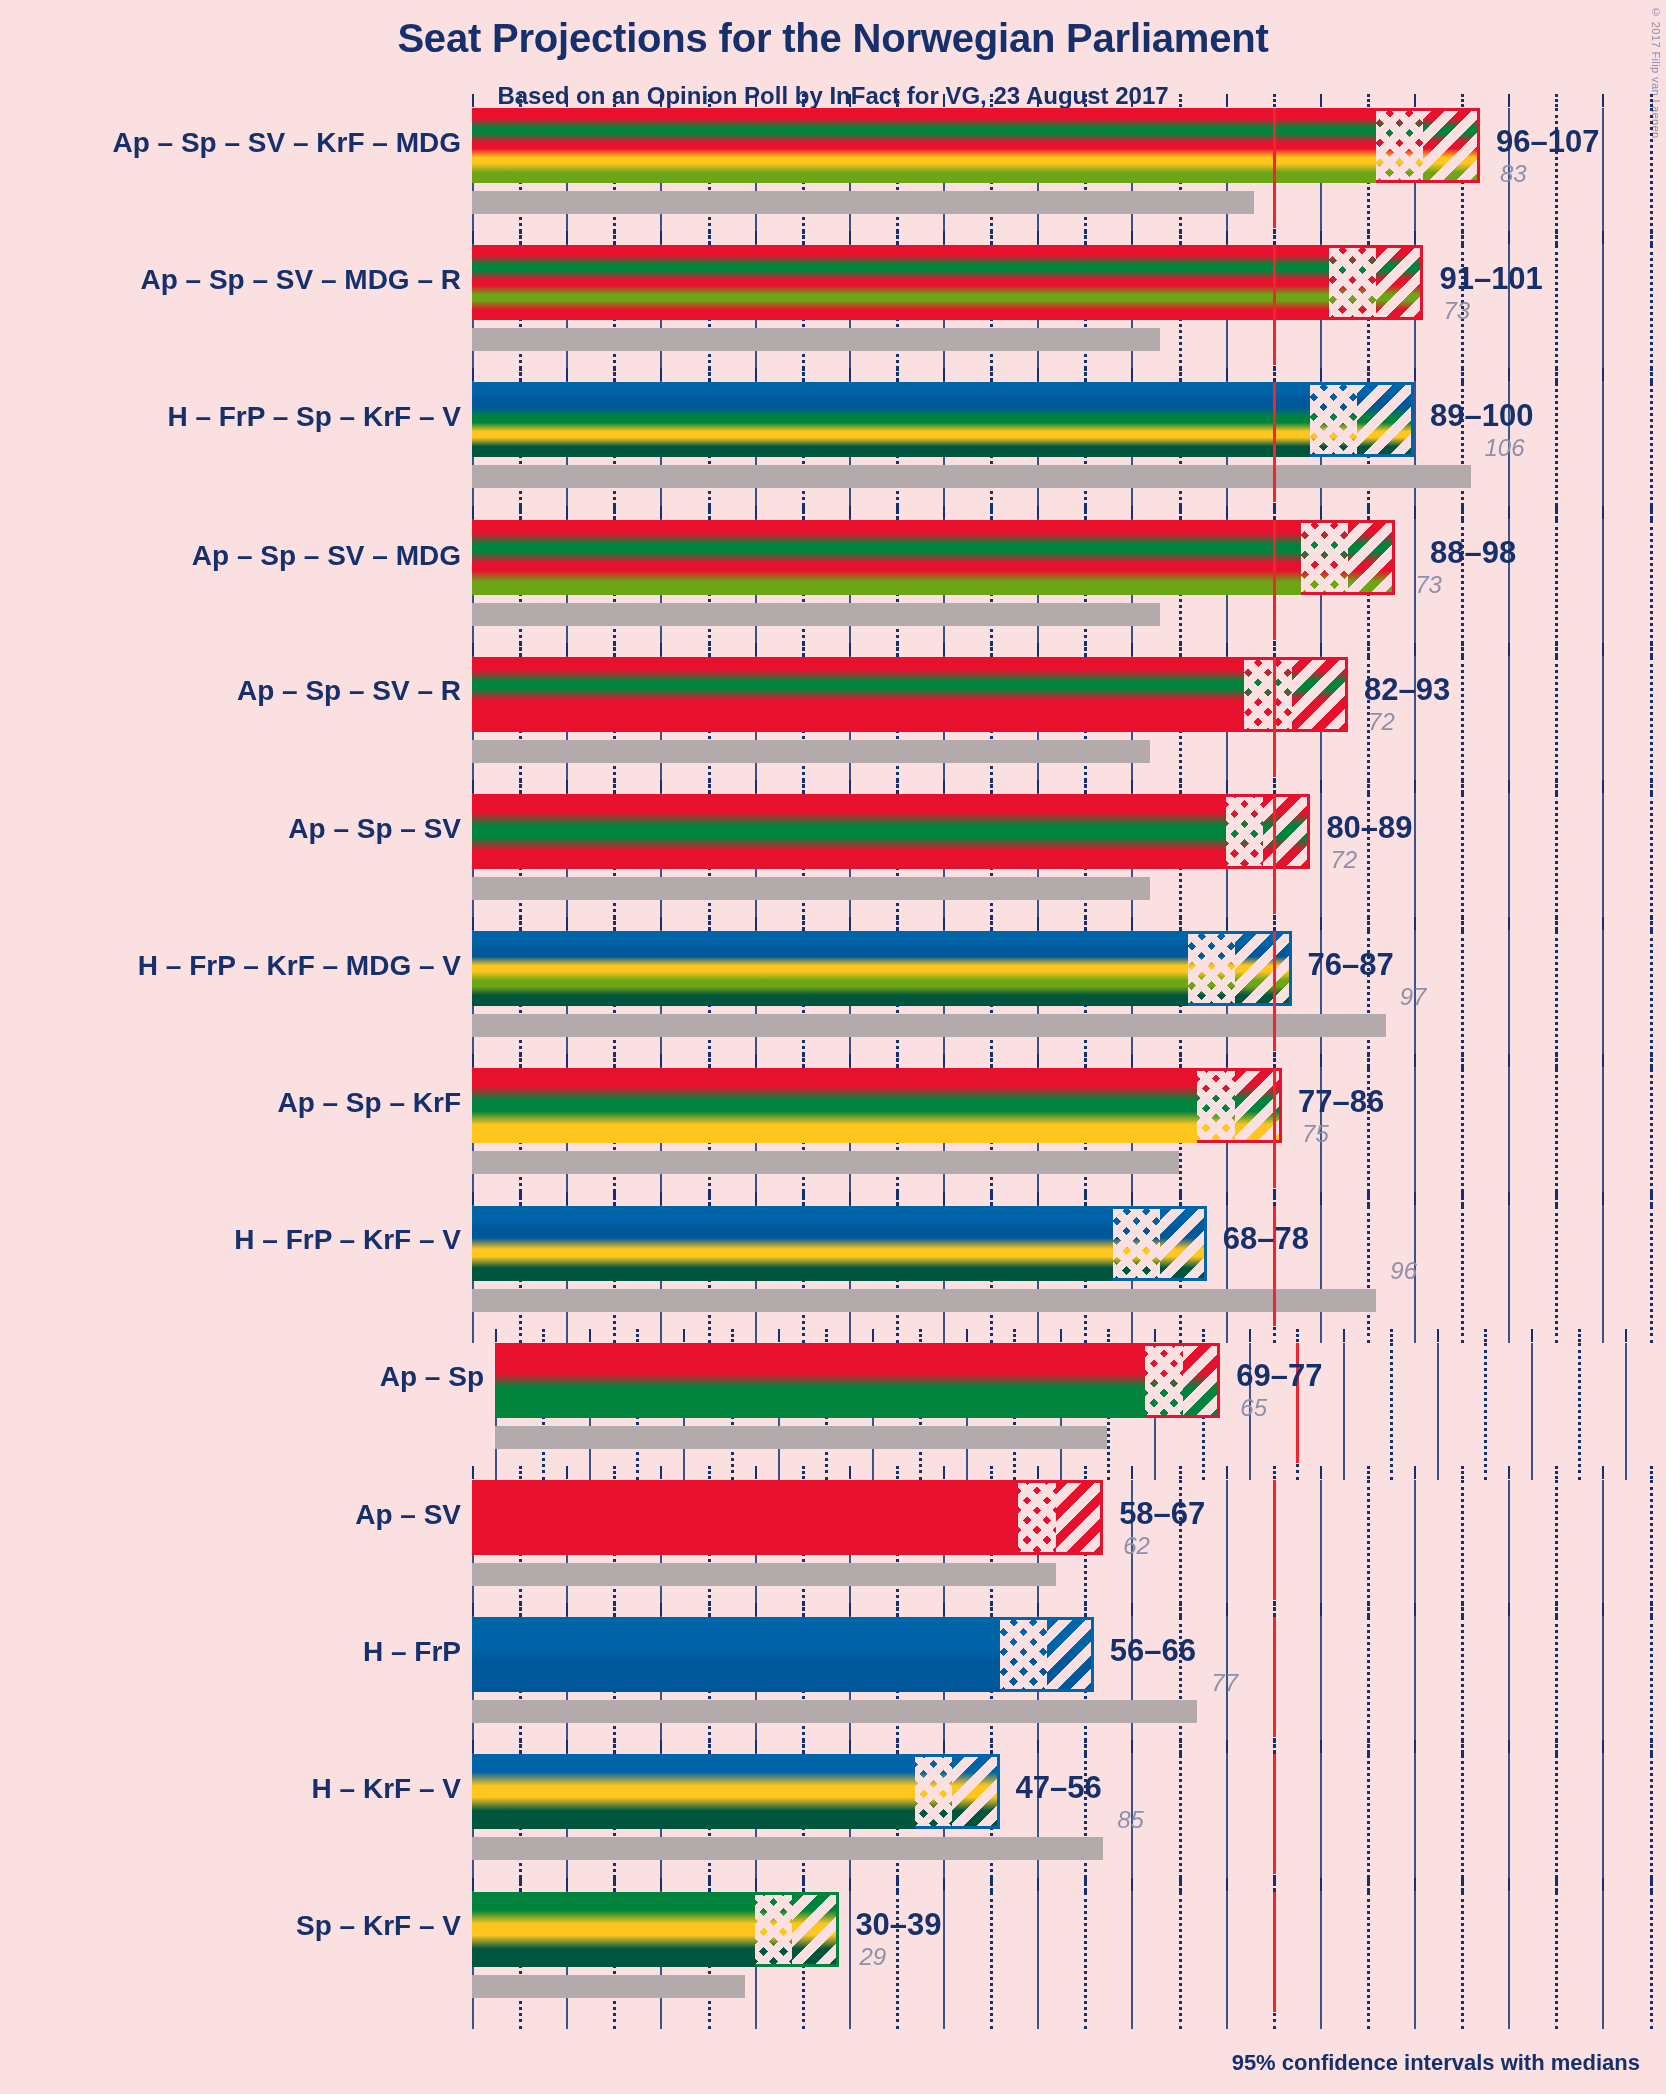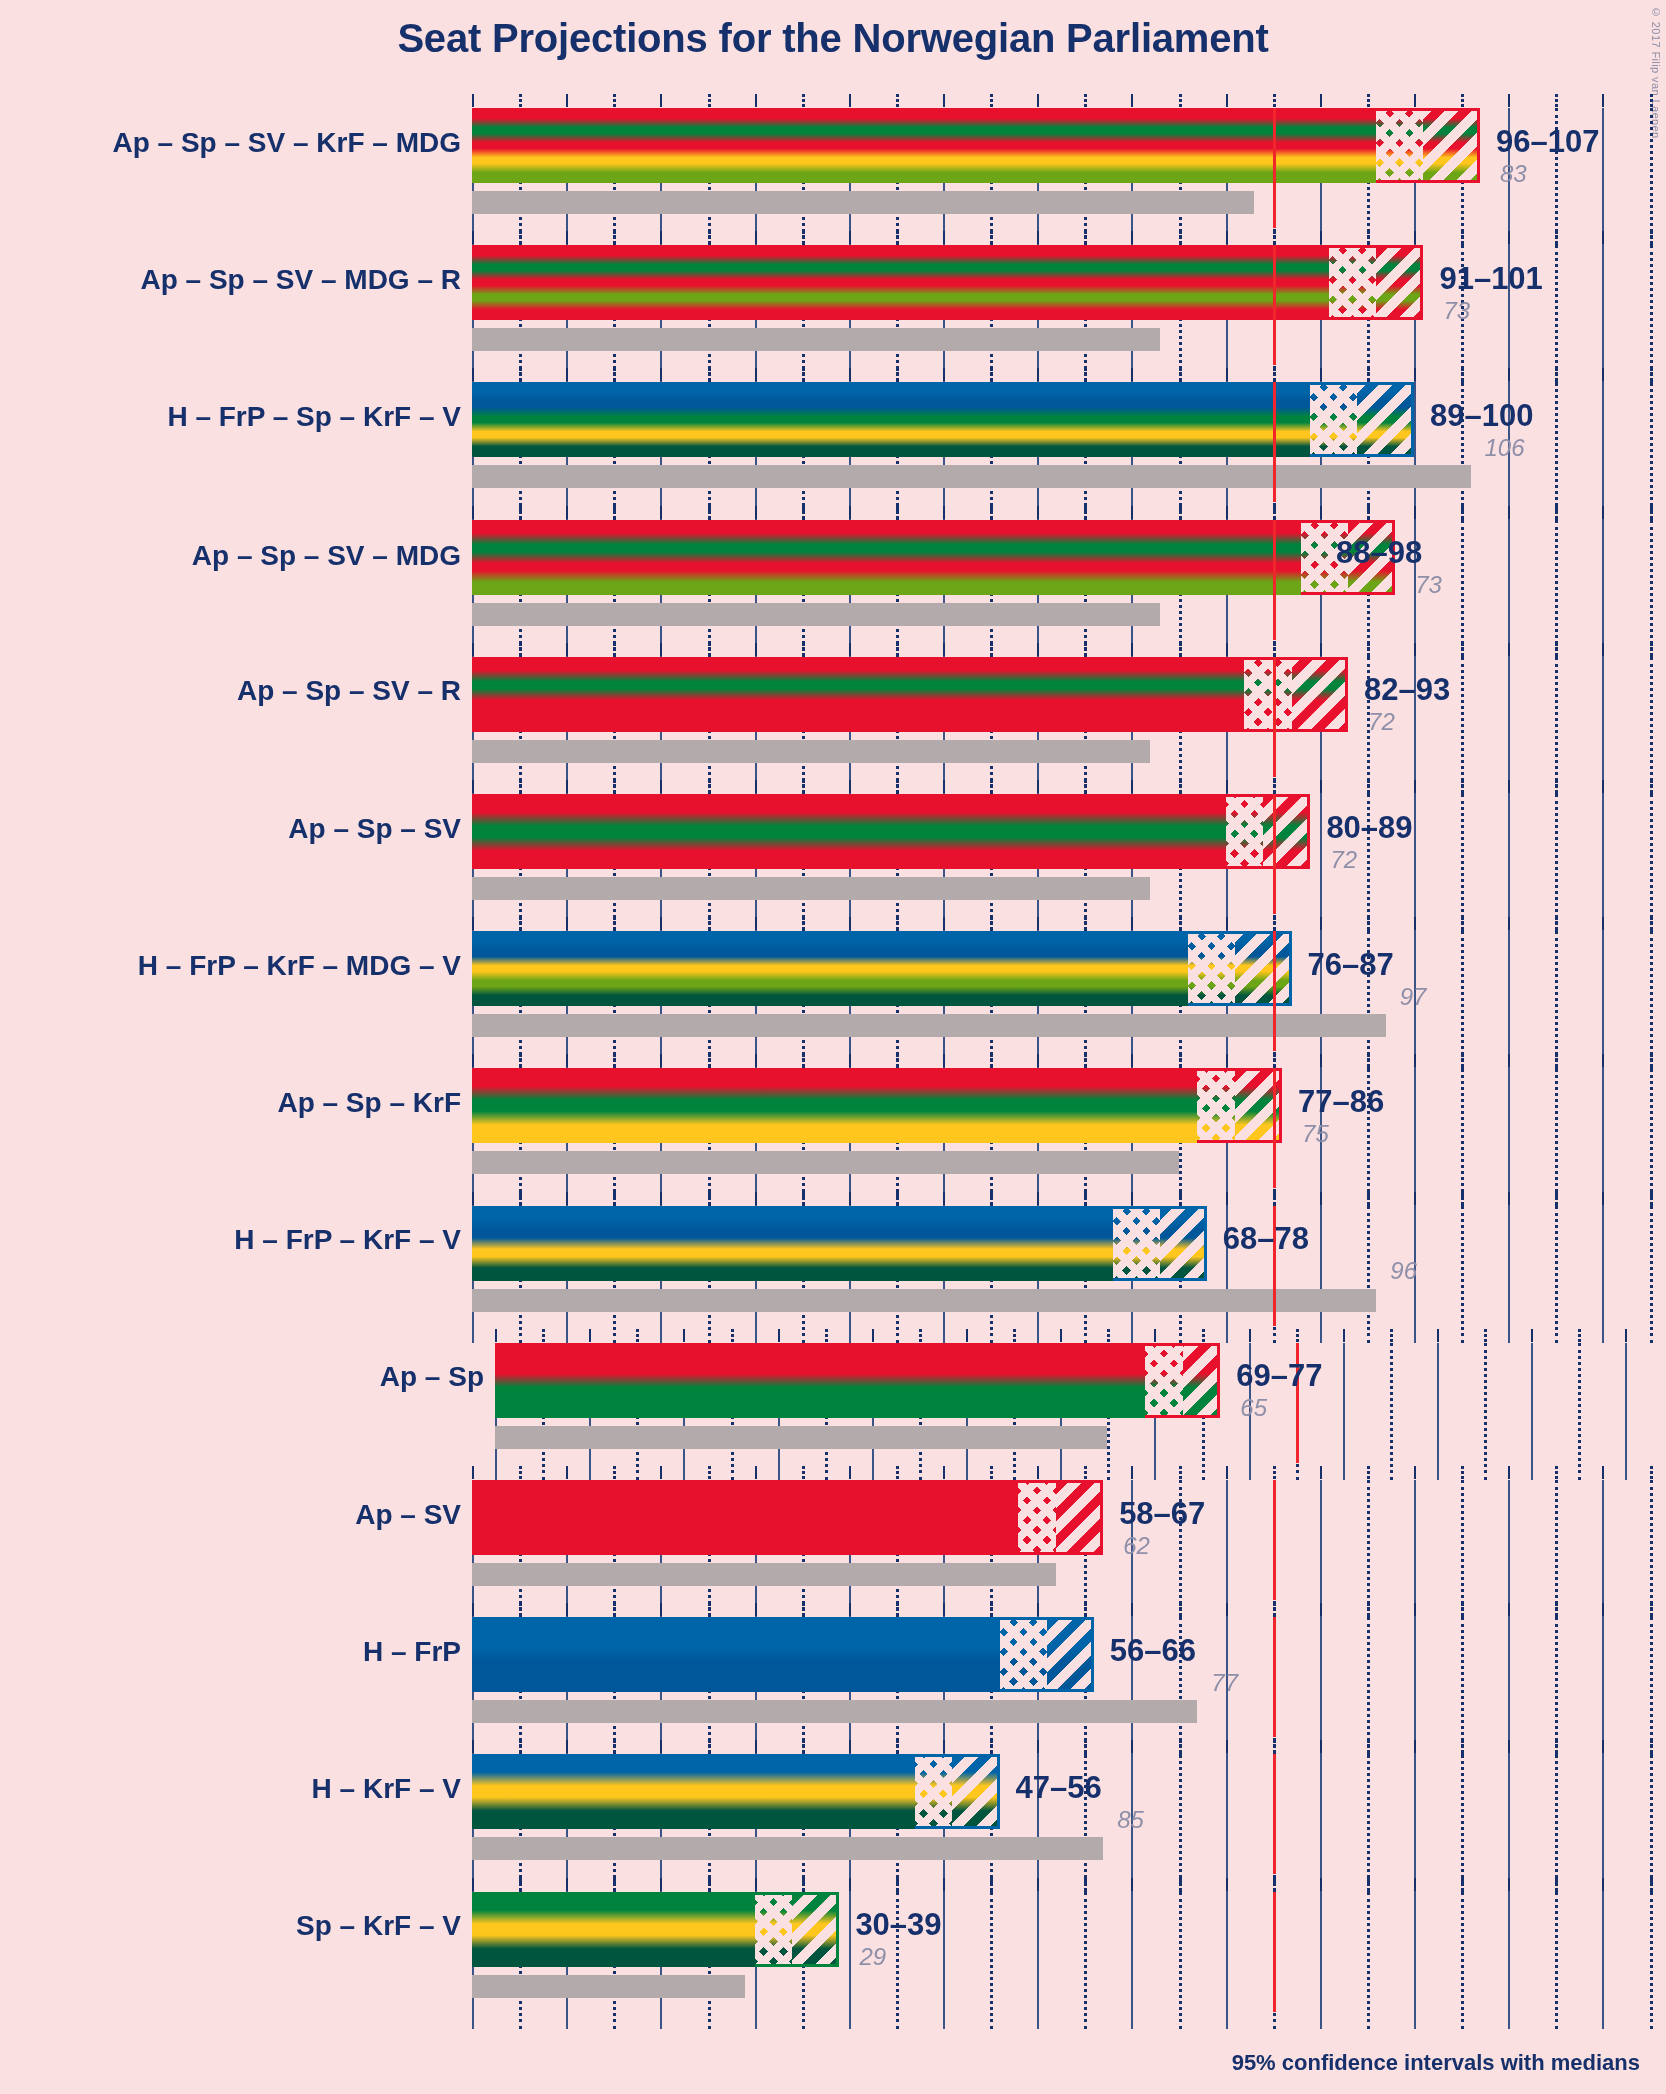--- a/index.html
+++ b/index.html
@@ -69,20 +69,21 @@
     position:absolute;
     font-size:24px;font-style:italic;color:#8e8fa8;white-space:nowrap;
   }
 </style>
 </head>
 <body>
 
 <div id="chart">
 
   <div class="title">Seat Projections for the Norwegian Parliament</div>
+  <div class="subtitle">Based on an Opinion Poll by InFact for VG, 23 August 2017</div>
   <div class="copyright">© 2017 Filip van Laenen</div>
   <div class="footnote">95% confidence intervals with medians</div>
 
   <div class="rows" id="rows">
       <div class="row" style="top: 108px; height: 137.2px;">
         <div class="rowlabel" style="top: 18.5px;">Ap – Sp – SV – KrF – MDG</div>
         <div class="grid" style="top: 0px; height: 137.2px; width: 1186.92px;">
           <div class="gl" style="left: 0px; height: 137.2px;"></div>
           <div class="gl dot" style="left: 47.1px; height: 137.2px;"></div>
           <div class="gl" style="left: 94.2px; height: 137.2px;"></div>
@@ -342,21 +343,21 @@
           <div class="tk" style="left: 1130.4px;"></div>
           <div class="tk dot" style="left: 1177.5px;"></div>
         </div>
         <div class="prev" style="left: 472px; top: 83px; width: 687.66px; height: 23px; background: rgb(179, 171, 171);"></div>
         <div class="bar" style="left: 472px; top: 0px; width: 923.16px; height: 75px; background: linear-gradient(rgb(232, 17, 45) 0%, rgb(232, 17, 45) 17.5%, rgb(0, 132, 61) 32.5%, rgb(0, 132, 61) 42.5%, rgb(232, 17, 45) 57.5%, rgb(232, 17, 45) 67.5%, rgb(108, 165, 22) 82.5%, rgb(108, 165, 22) 100%);">
           <div class="seg cross" style="left: 828.96px; width: 47.1px; background-image: repeating-linear-gradient(45deg, rgba(251, 224, 225, 0) 0px, rgba(251, 224, 225, 0) 6px, rgb(251, 224, 225) 6px, rgb(251, 224, 225) 14px), repeating-linear-gradient(-45deg, rgba(251, 224, 225, 0) 0px, rgba(251, 224, 225, 0) 6px, rgb(251, 224, 225) 6px, rgb(251, 224, 225) 14px);"></div>
           <div class="seg diag" style="left: 876.06px; width: 47.1px; background-image: repeating-linear-gradient(-45deg, rgba(251, 224, 225, 0) 0px, rgba(251, 224, 225, 0) 9px, rgb(251, 224, 225) 9px, rgb(251, 224, 225) 19px);"></div>
         </div>
         <div class="boxline" style="left: 1300.96px; width: 94.2px; height: 75px; border-top: 3px solid rgb(232, 17, 45); border-right: 3px solid rgb(232, 17, 45); border-bottom: 3px solid rgb(232, 17, 45); border-left: none; border-image: initial;"></div>
         <div class="majority" style="left: 1272.7px; top: 0px; height: 120px; background: rgb(240, 38, 44);"></div>
-        <div class="ci" style="left: 1336px; top: 15.5px;">88–98</div>
+        <div class="ci" style="left: 1430px; top: 15.5px;">88–98</div>
         <div class="median" style="left: 1415.16px; top: 51.5px;">73</div>
       </div>
       <div class="row" style="top: 656.8px; height: 137.2px;">
         <div class="rowlabel" style="top: 18.5px;">Ap – Sp – SV – R</div>
         <div class="grid" style="top: 0px; height: 137.2px; width: 1186.92px;">
           <div class="gl" style="left: 0px; height: 137.2px;"></div>
           <div class="gl dot" style="left: 47.1px; height: 137.2px;"></div>
           <div class="gl" style="left: 94.2px; height: 137.2px;"></div>
           <div class="gl dot" style="left: 141.3px; height: 137.2px;"></div>
           <div class="gl" style="left: 188.4px; height: 137.2px;"></div>

